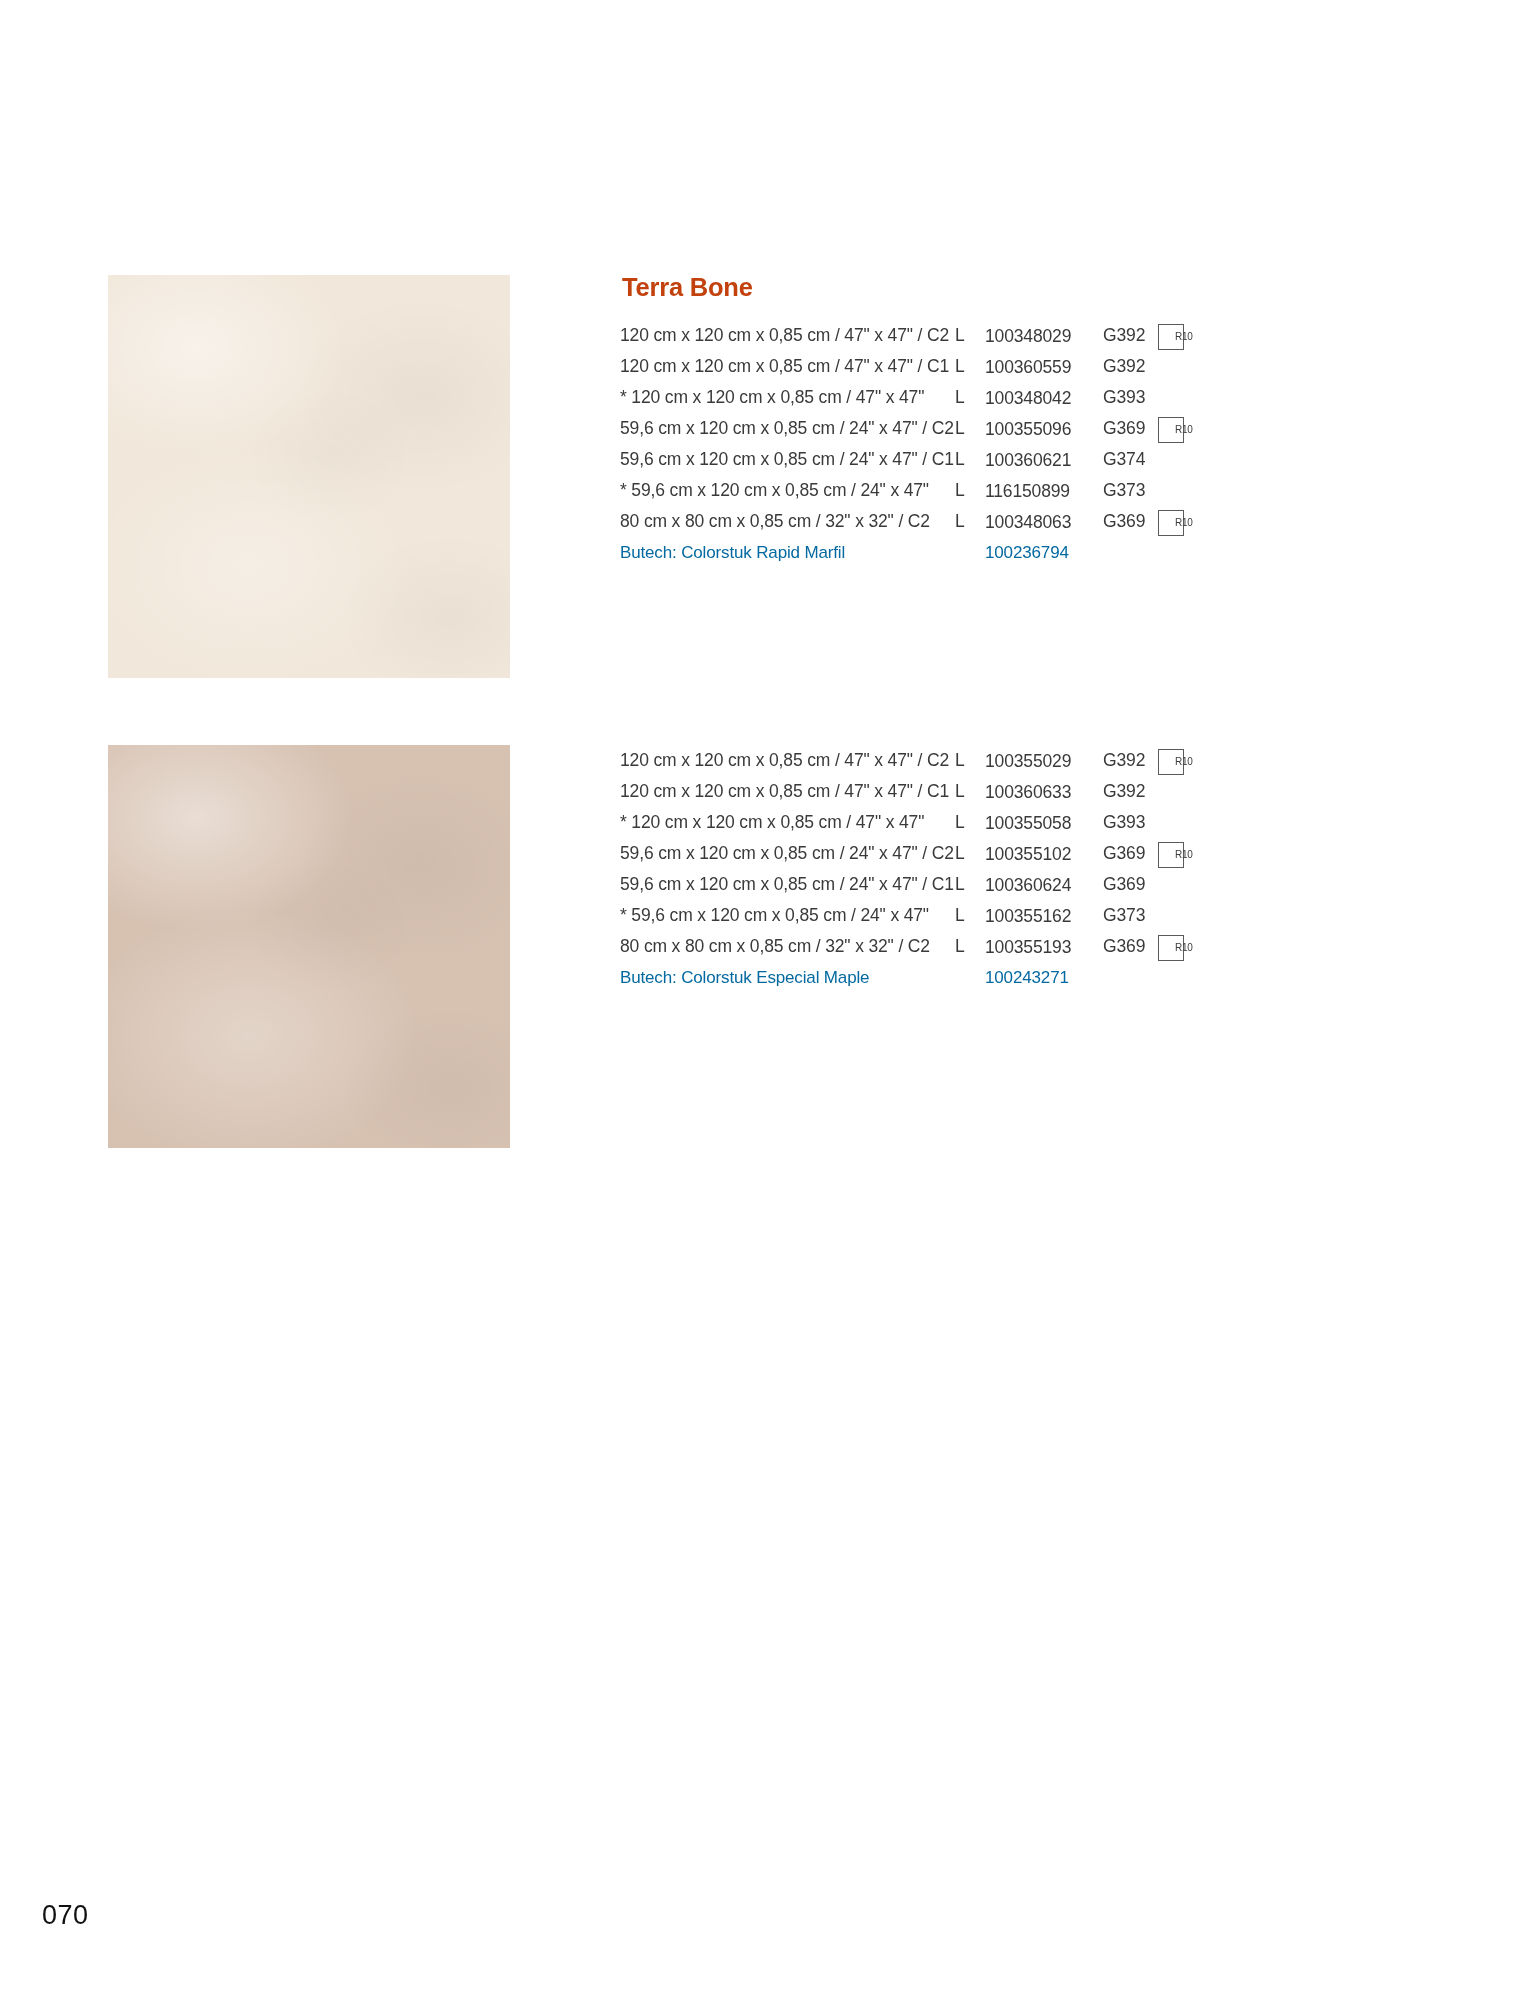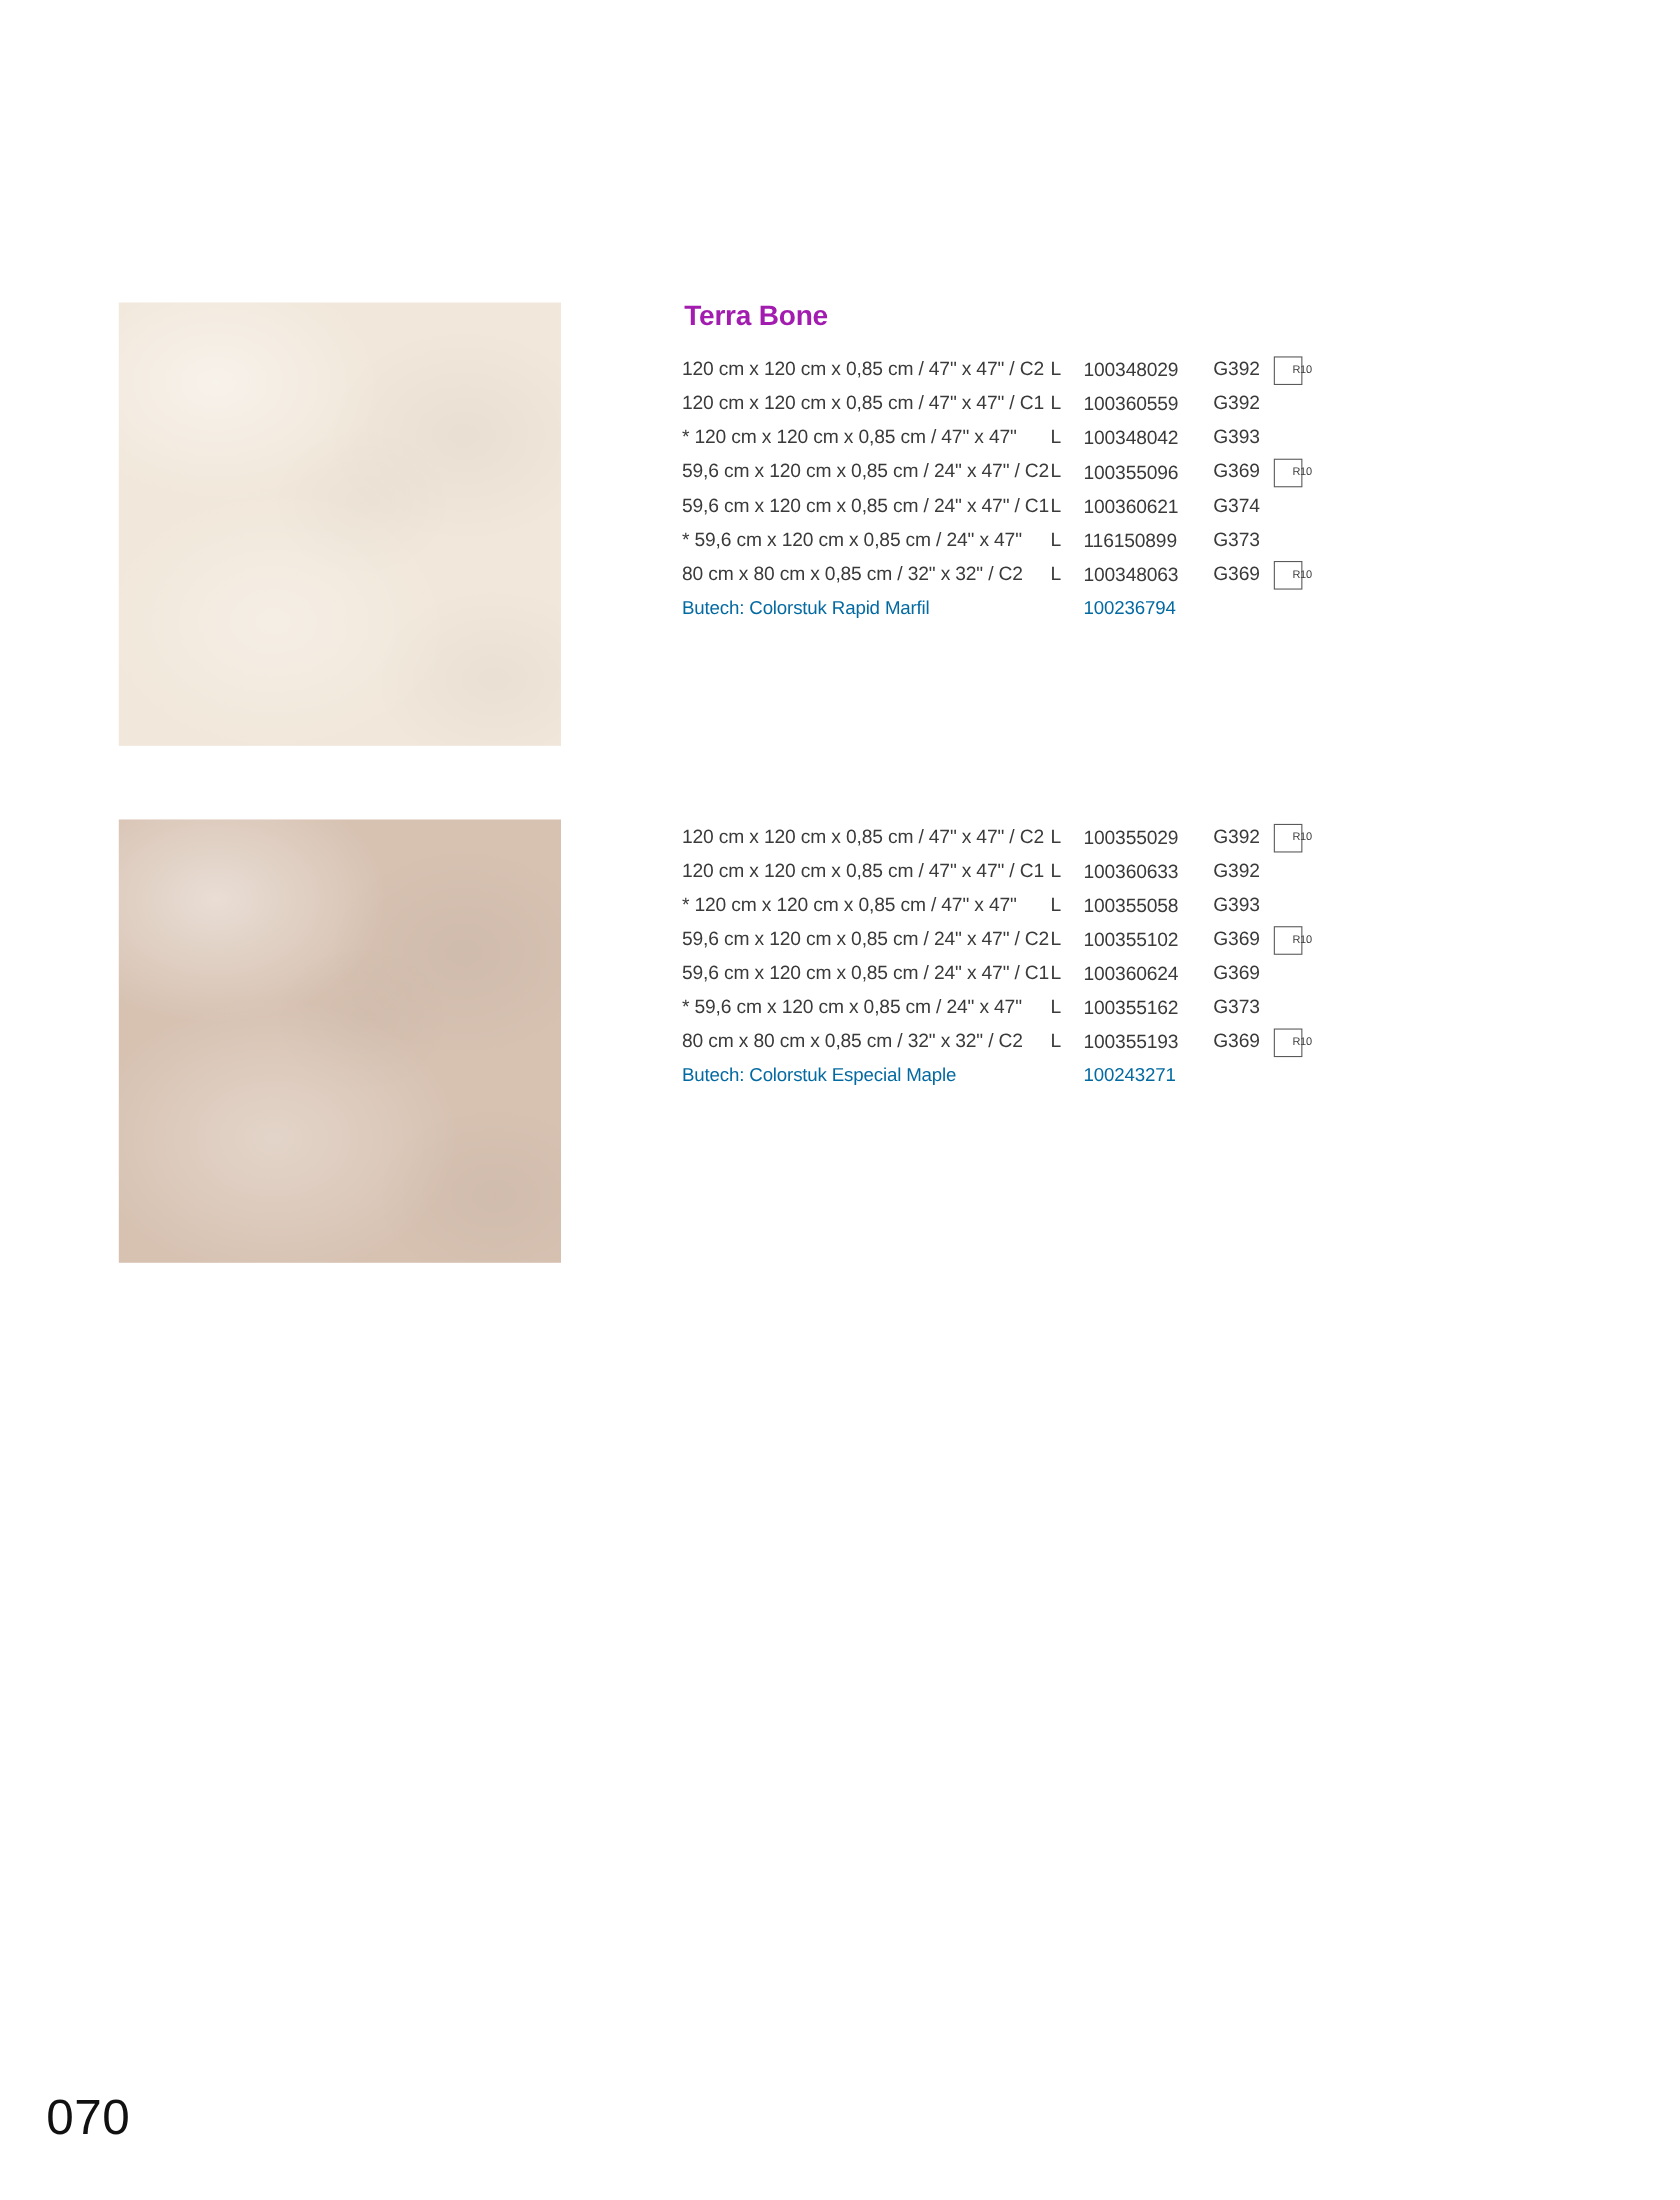--- a/index.html
+++ b/index.html
@@ -51,21 +51,21 @@
     position: absolute;
     left: 512px;
     top: 0;
     width: 800px;
   }
 
   .product-title {
     font-size: 25.5px;
     font-weight: 700;
     letter-spacing: -0.2px;
-    color: #a21caf;
+    color: #c2410c;
     line-height: 1;
     margin: 0 0 19px 0;
     white-space: nowrap;
   }
   .product-title .new-tag {
     font-style: italic;
     font-weight: 700;
     letter-spacing: 0px;
     margin-right: 2px;
   }
@@ -138,21 +138,21 @@
     position: absolute;
     left: 0;
     right: 0;
     bottom: 0;
     height: 120px;
   }
   .page-number {
     position: absolute;
     left: 42px;
     top: 22px;
-    font-size: 45px;
+    font-size: 27px;
     line-height: 1;
     font-weight: 300;
     color: #111111;
     letter-spacing: 0.5px;
   }
   .footer-center {
     position: absolute;
     left: 0;
     right: 0;
     top: 32px;

